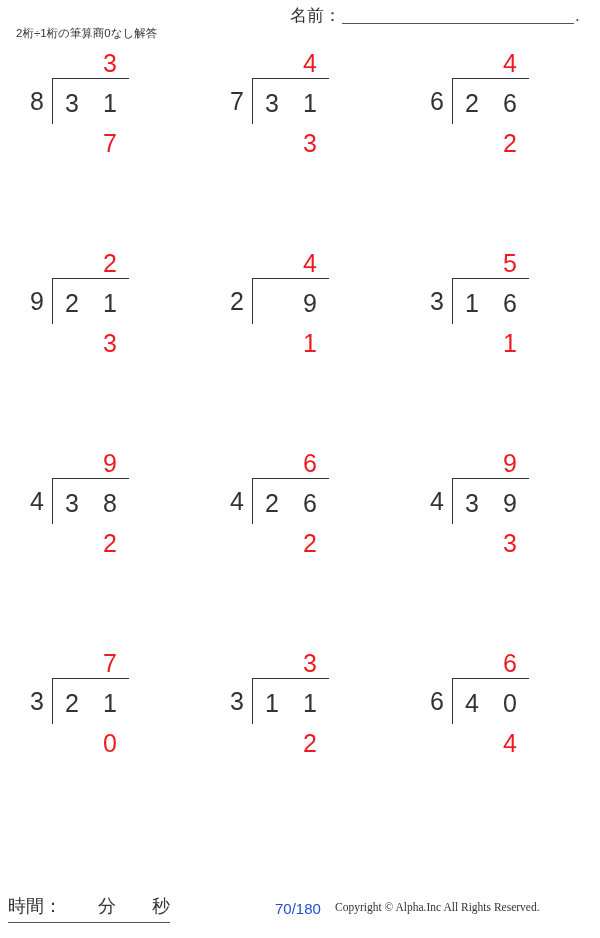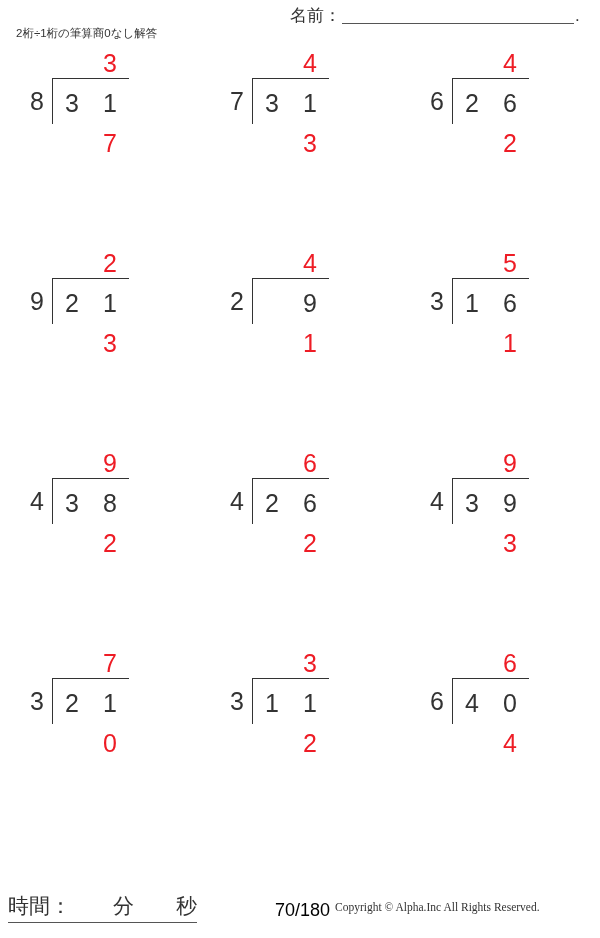--- a/index.html
+++ b/index.html
@@ -163,34 +163,34 @@
     position: absolute;
     left: 0;
     bottom: 0;
     width: 600px;
     height: 50px;
   }
   #time-field {
     position: absolute;
     left: 8px;
     top: 4px;
-    font-size: 21px;
+    font-size: 18px;
     color: #333333;
     border-bottom: 1.5px solid #555555;
     padding-bottom: 2px;
     white-space: pre;
     line-height: 28px;
     text-align: center;
   }
   #page-number {
     position: absolute;
     left: 275px;
     top: 12px;
-    font-size: 18px;
-    color: #000000;
+    font-size: 15px;
+    color: #1d4ed8;
     white-space: nowrap;
   }
   #copyright {
     position: absolute;
     left: 335px;
     top: 13px;
     font-size: 11.5px;
     color: #333333;
     white-space: nowrap;
     font-family: Liberation Serif, serif;

